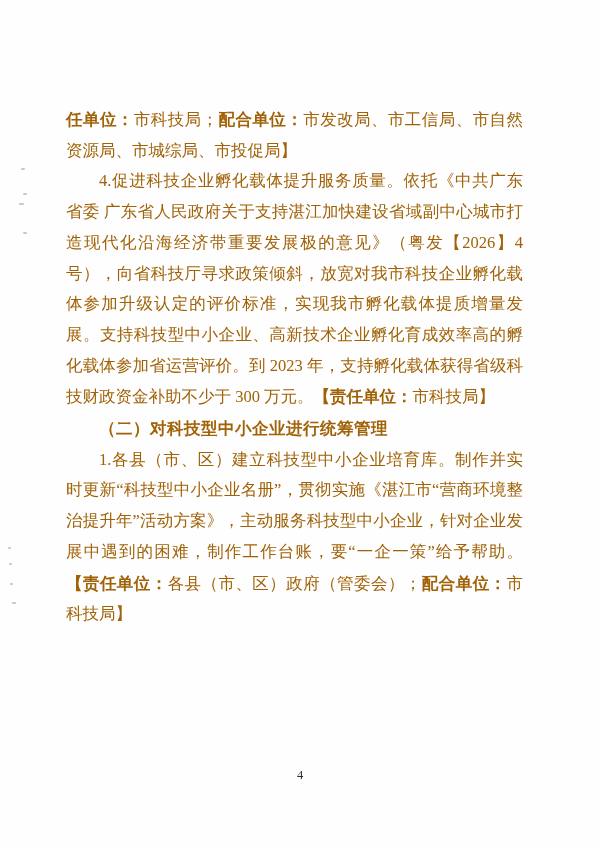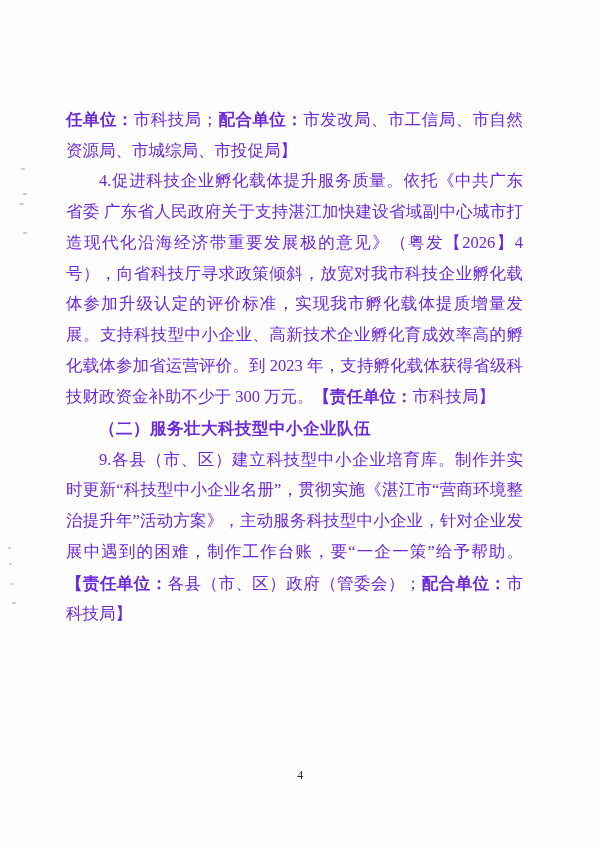--- a/index.html
+++ b/index.html
@@ -18,21 +18,21 @@
     position: absolute;
     left: 0; top: 0;
     width: 600px; height: 848px;
     background: #fefefe;
   }
   .text-block {
     position: absolute;
     left: 66px;
     top: 104px;
     width: 457px;
-    color: #6d28d9;
+    color: #a16207;
     font-size: 16.5px;
     line-height: 30.7px;
     text-align: justify;
     text-justify: inter-ideograph;
   }
   .para {
     margin: 0;
     padding: 0;
     text-indent: 2em;
   }
@@ -78,19 +78,19 @@
   <div class="artifact" style="left:19px; top:203px; width:5px; height:2px;"></div>
   <div class="artifact" style="left:23px; top:232px; width:4px; height:2px;"></div>
   <div class="artifact" style="left:8px;  top:547px; width:3px; height:2px;"></div>
   <div class="artifact" style="left:9px;  top:563px; width:3px; height:2px;"></div>
   <div class="artifact" style="left:10px; top:583px; width:3px; height:2px;"></div>
   <div class="artifact" style="left:12px; top:602px; width:4px; height:2px;"></div>
 
   <main class="text-block" id="doc-body">
       <p class="para continuation"><span class="run bold">任单位：</span><span class="run">市科技局；</span><span class="run bold">配合单位：</span><span class="run">市发改局、市工信局、市自然资源局、市城综局、市投促局】</span></p>
       <p class="para body"><span class="run">4.促进科技企业孵化载体提升服务质量。依托《中共广东省委 广东省人民政府关于支持湛江加快建设省域副中心城市打造现代化沿海经济带重要发展极的意见》（粤发【2026】4 号），向省科技厅寻求政策倾斜，放宽对我市科技企业孵化载体参加升级认定的评价标准，实现我市孵化载体提质增量发展。支持科技型中小企业、高新技术企业孵化育成效率高的孵化载体参加省运营评价。到 2023 年，支持孵化载体获得省级科技财政资金补助不少于 300 万元。</span><span class="run bold">【责任单位：</span><span class="run">市科技局】</span></p>
-      <p class="para heading"><span class="run bold">（二）服务壮大科技型中小企业队伍</span></p>
-      <p class="para body"><span class="run">9.各县（市、区）建立科技型中小企业培育库。制作并实时更新“科技型中小企业名册”，贯彻实施《湛江市“营商环境整治提升年”活动方案》，主动服务科技型中小企业，针对企业发展中遇到的困难，制作工作台账，要“一企一策”给予帮助。</span><span class="run bold">【责任单位：</span><span class="run">各县（市、区）政府（管委会）；</span><span class="run bold">配合单位：</span><span class="run">市科技局】</span></p>
+      <p class="para heading"><span class="run bold">（二）对科技型中小企业进行统筹管理</span></p>
+      <p class="para body"><span class="run">1.各县（市、区）建立科技型中小企业培育库。制作并实时更新“科技型中小企业名册”，贯彻实施《湛江市“营商环境整治提升年”活动方案》，主动服务科技型中小企业，针对企业发展中遇到的困难，制作工作台账，要“一企一策”给予帮助。</span><span class="run bold">【责任单位：</span><span class="run">各县（市、区）政府（管委会）；</span><span class="run bold">配合单位：</span><span class="run">市科技局】</span></p>
     </main>
 
   <div class="page-number">4</div>
 
 </div>
 
 </body></html>

